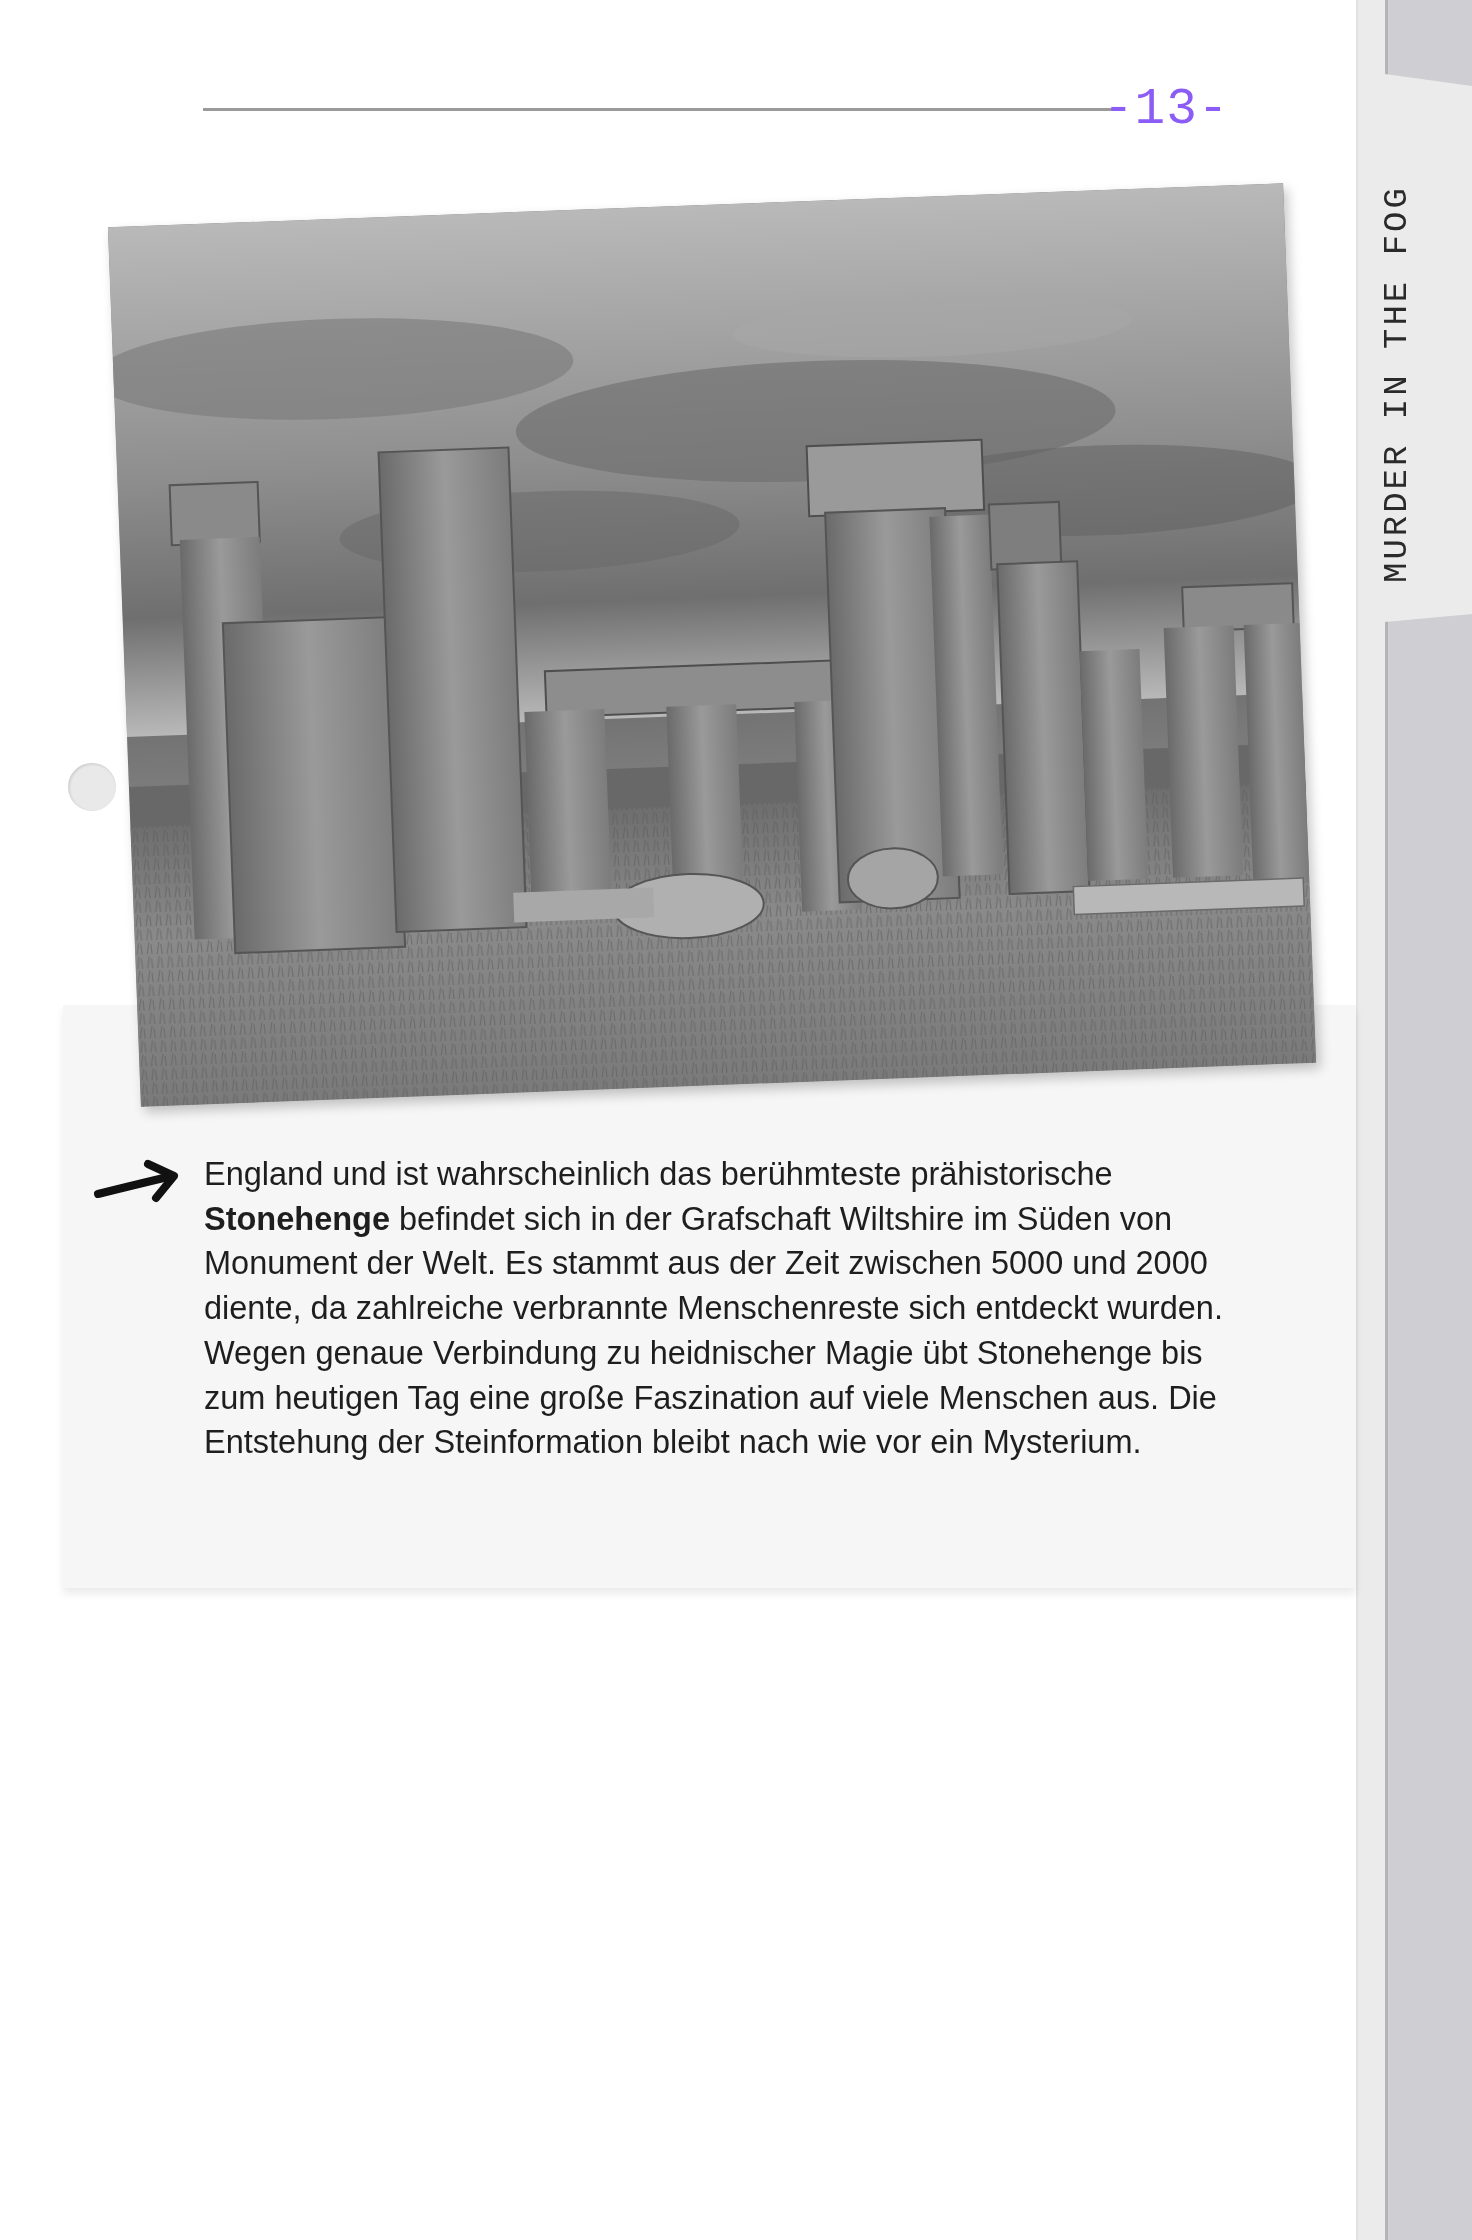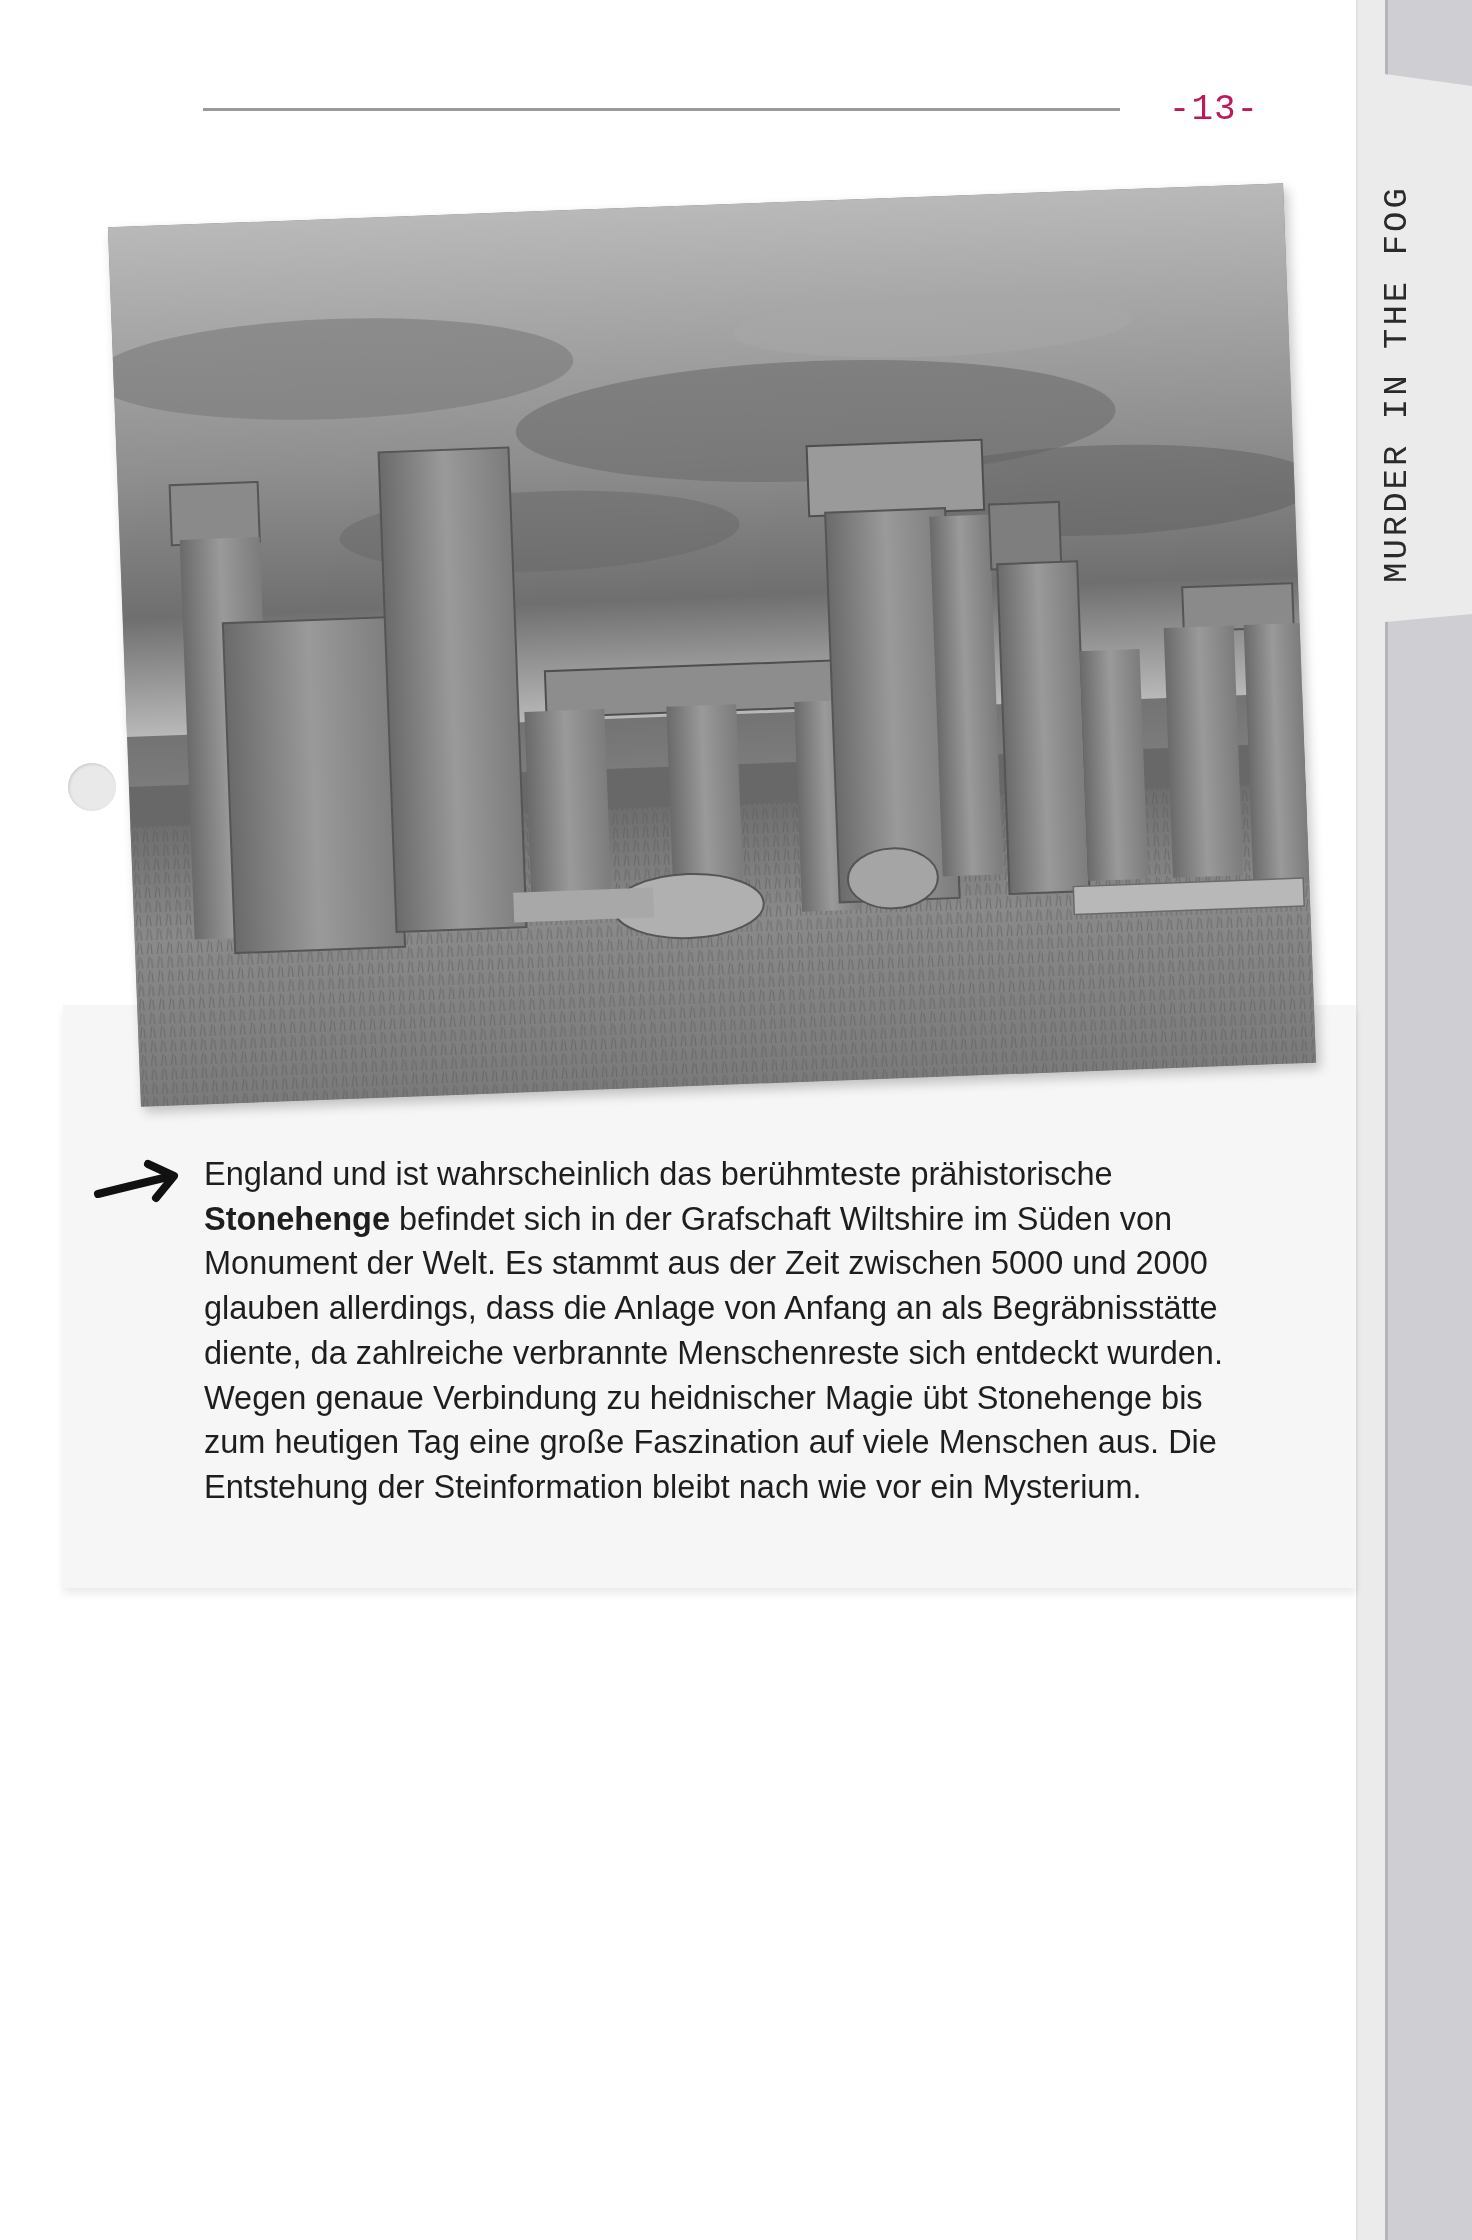--- a/index.html
+++ b/index.html
@@ -6,22 +6,22 @@
   body {
     width:1472px; height:2240px; position:relative; overflow:hidden;
     background:#ffffff;
     font-family:"DejaVu Sans", sans-serif;
   }
   .header-rule {
     position:absolute; left:203px; top:108px; width:917px; height:3px;
     background:#9a9a9a;
   }
   .page-number {
-    position:absolute; left:1158px; top:88px; width:112px;
-    font-family:"Liberation Mono", monospace; font-size:36px; color:#be185d;
+    position:absolute; left:1103px; top:88px; width:112px;
+    font-family:"Liberation Mono", monospace; font-size:51px; color:#8b5cf6;
     letter-spacing:1px; line-height:44px; text-align:center;
   }
   
   .side-strip {
     position:absolute; left:1356px; top:0; width:116px; height:2240px;
     background:#ebebeb; border-left:2px solid #e2e2e2; box-sizing:border-box;
   }
   .tab-top {
     position:absolute; left:1385px; top:0; width:87px; height:86px;
     background:#cfcfd3;
@@ -150,18 +150,17 @@
 
 <svg class="arrow-icon" viewBox="0 0 90 52">
   <path d="M8 36 Q40 28 82 18" stroke="#111" stroke-width="8" fill="none" stroke-linecap="round"></path>
   <path d="M58 6 L84 18 L66 40" stroke="#111" stroke-width="8" fill="none" stroke-linecap="round" stroke-linejoin="round"></path>
 </svg>
 
 <div class="body-text">
   <span class="line">England und ist wahrscheinlich das berühmteste prähistorische</span>
   <span class="line"><b>Stonehenge</b><span> befindet sich in der Grafschaft Wiltshire im Süden von</span></span>
   <span class="line">Monument der Welt. Es stammt aus der Zeit zwischen 5000 und 2000</span>
-  <span class="line">glauben allerdings, dass die Anlage von Anfang an als Begräbnisstätte</span>
   <span class="line">diente, da zahlreiche verbrannte Menschenreste sich entdeckt wurden.</span>
   <span class="line">Wegen genaue Verbindung zu heidnischer Magie übt Stonehenge bis</span>
   <span class="line">zum heutigen Tag eine große Faszination auf viele Menschen aus. Die</span>
   <span class="line">Entstehung der Steinformation bleibt nach wie vor ein Mysterium.</span>
 </div>
 
 </body></html>

